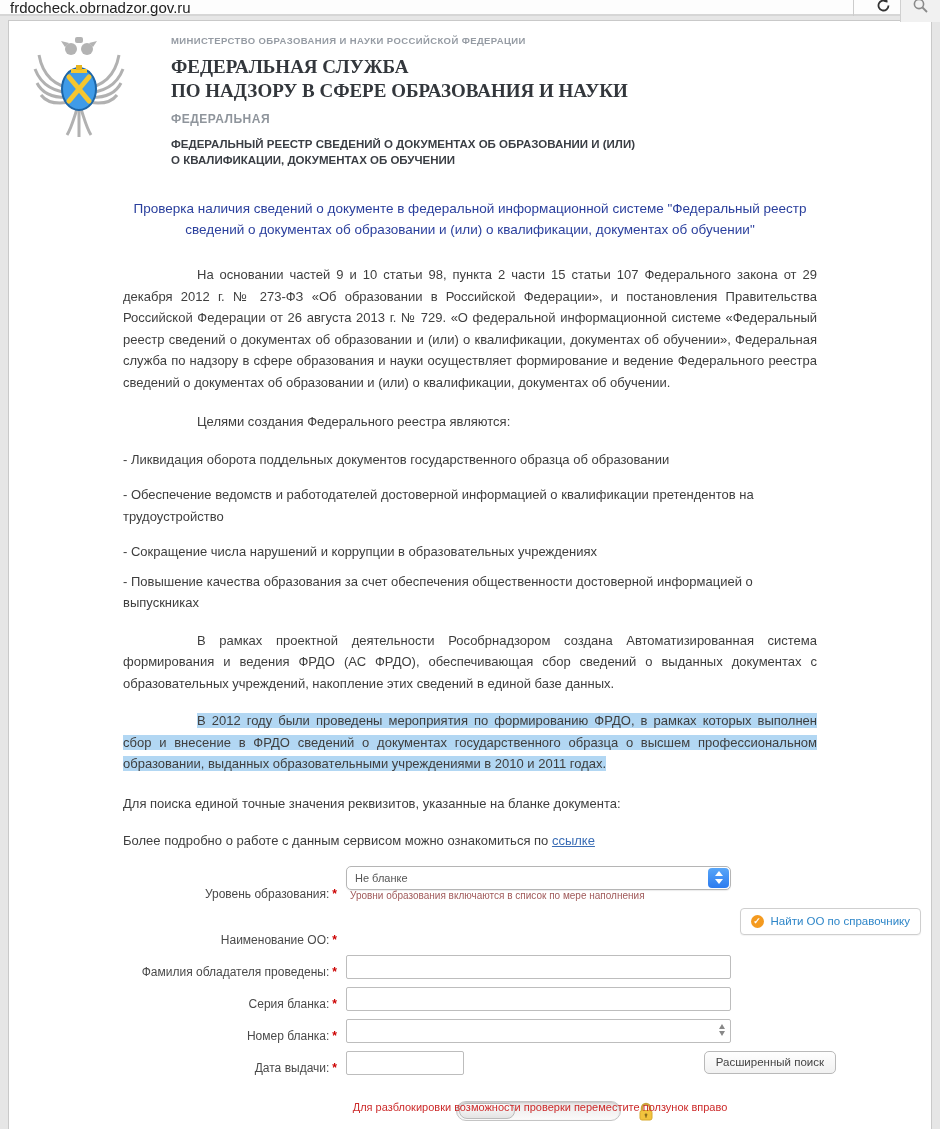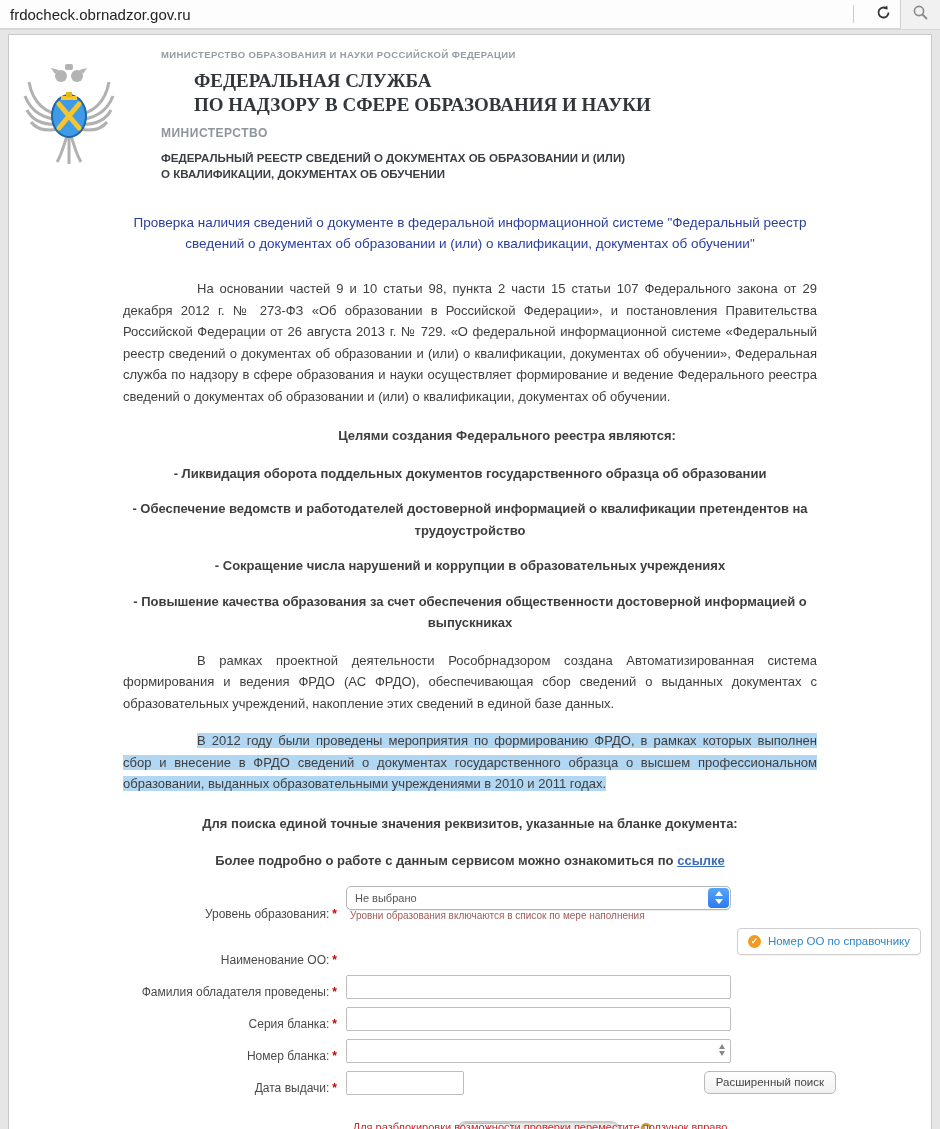--- a/index.html
+++ b/index.html
@@ -1,45 +1,45 @@
 <!DOCTYPE html>
 <html><head>
 <meta charset="utf-8">
 <style>
   * { margin:0; padding:0; box-sizing:border-box; }
   html,body { width:940px; }
   body { background:#e6e6e6; font-family:"Liberation Sans", sans-serif; }
 
   
-  .urlbar { height:30px; background:#fdfdfd; display:flex; align-items:center; border-bottom:2px solid #d6d6d6; }
+  .urlbar { height:16px; background:#fdfdfd; display:flex; align-items:center; border-bottom:2px solid #d6d6d6; }
   .url-text { flex:1; padding-left:10px; font-size:15px; color:#222; }
   .urlbar-sep { width:1px; height:18px; background:#ccc; margin-right:12px; }
   .reload-btn { width:34px; display:flex; justify-content:center; cursor:pointer; }
   .search-box { width:40px; height:30px; border-left:1px solid #d0d0d0; background:#f1f1f1; display:flex; align-items:center; justify-content:center; }
 
   
   .page { background:#fff; border:1px solid #c9c9c9; margin:4px 8px 0; padding-bottom:26px; }
 
   
-  .hdr { display:flex; padding:10px 10px 4px;align-items:center; }
+  .hdr { display:flex; padding:10px 20px 4px; }
   .logo { width:100px; height:112px; flex:0 0 100px; display:flex; justify-content:center; }
   .hdr-text { padding-left:42px; padding-top:4px; }
   .hdr-ministry { font-size:9.5px; font-weight:bold; color:#959ba3; letter-spacing:.4px; margin-bottom:9px; }
-  .hdr-service { font-family:"Liberation Serif", serif; font-size:19px; font-weight:bold; color:#33373c; line-height:24px;margin-left:33px; }
+  .hdr-service { font-family:"Liberation Serif", serif; font-size:19px; font-weight:bold; color:#33373c; line-height:24px; }
   .hdr-short { font-size:12px; font-weight:bold; color:#8f959c; letter-spacing:.5px; margin:9px 0 10px; }
   .hdr-registry { font-size:11.5px; font-weight:bold; color:#3a3e44; line-height:16px; }
 
   
   .title { width:680px; margin:26px auto 0; text-align:center; color:#2a3f9d; font-weight:normal; font-size:13.5px; line-height:21px; }
 
   
   .paras { padding:0 114px; margin-top:24px; }
   .para { font-size:13px; line-height:21.5px; color:#3e3e3e; text-align:justify; margin-bottom:14px; }
   .indent { text-indent:74px; }
-  .goal { text-align:center; margin-bottom:11px;font-weight:bold; }
+  .goal { text-align:left; margin-bottom:11px; }
   .hl { background:#b2d7f3; }
   .link { color:#3b6db5; text-decoration:underline; cursor:pointer; }
 
   
   .form-area { padding:0 10px; margin-top:14px; }
   .frow { display:flex; align-items:flex-end; position:relative; margin-bottom:8px; }
   .flabel { width:318px; text-align:right; font-size:12px; color:#4a4a4a; padding-top:5px; }
   .req { color:#cc0000; font-weight:bold; margin-left:3px; }
   .fctrl { width:385px; margin-left:9px; position:relative; }
   .tinput { width:385px; height:24px; border:1px solid #bdbdbd; border-radius:2px; background:#fff; font-size:12px; padding:0 6px; color:#333; }
@@ -121,63 +121,63 @@
             <line x1="58" y1="46" x2="38" y2="70"></line>
         </g>
         <rect x="40" y="38" width="16" height="4" fill="#f6c62e"></rect>
         <rect x="45" y="34" width="6" height="5" fill="#e8b51f"></rect>
       </svg>
     </div>
     <div class="hdr-text">
       <div class="hdr-ministry">МИНИСТЕРСТВО ОБРАЗОВАНИЯ И НАУКИ РОССИЙСКОЙ ФЕДЕРАЦИИ</div>
       <div class="hdr-service">ФЕДЕРАЛЬНАЯ СЛУЖБА</div>
       <div class="hdr-service">ПО НАДЗОРУ В СФЕРЕ ОБРАЗОВАНИЯ И НАУКИ</div>
-      <div class="hdr-short">МИНИСТЕРСТВО</div>
+      <div class="hdr-short">ФЕДЕРАЛЬНАЯ</div>
       <div class="hdr-registry">ФЕДЕРАЛЬНЫЙ РЕЕСТР СВЕДЕНИЙ О ДОКУМЕНТАХ ОБ ОБРАЗОВАНИИ И (ИЛИ)</div>
       <div class="hdr-registry">О КВАЛИФИКАЦИИ, ДОКУМЕНТАХ ОБ ОБУЧЕНИИ</div>
     </div>
   </div>
 
   <div class="title">Проверка наличия сведений о документе в федеральной информационной системе "Федеральный реестр сведений о документах об образовании и (или) о квалификации, документах об обучении"</div>
 
   <div class="paras">
     <p class="para indent" style="margin-bottom:18px;">На основании частей 9 и 10 статьи 98, пункта 2 части 15 статьи 107 Федерального закона от 29 декабря 2012 г. № 273-ФЗ «Об образовании в Российской Федерации», и постановления Правительства Российской Федерации от 26 августа 2013 г. № 729. «О федеральной информационной системе «Федеральный реестр сведений о документах об образовании и (или) о квалификации, документах об обучении», Федеральная служба по надзору в сфере образования и науки осуществляет формирование и ведение Федерального реестра сведений о документах об образовании и (или) о квалификации, документах об обучении.</p>
     <p class="para indent goal" style="margin-bottom:16px;">Целями создания Федерального реестра являются:</p>
     <p class="para goal" style="margin-bottom:14px;">- Ликвидация оборота поддельных документов государственного образца об образовании</p>
     <p class="para goal" style="margin-bottom:14px;">- Обеспечение ведомств и работодателей достоверной информацией о квалификации претендентов на трудоустройство</p>
-    <p class="para goal" style="margin-bottom:14px;">- Сокращение числа нарушений и коррупции в образовательных учреждениях</p>
+    <p class="para goal" style="margin-bottom:8px;">- Сокращение числа нарушений и коррупции в образовательных учреждениях</p>
     <p class="para goal" style="margin-bottom:16px;">- Повышение качества образования за счет обеспечения общественности достоверной информацией о выпускниках</p>
     <p class="para indent" style="margin-bottom:16px;">В рамках проектной деятельности Рособрнадзором создана Автоматизированная система формирования и ведения ФРДО (АС ФРДО), обеспечивающая сбор сведений о выданных документах с образовательных учреждений, накопление этих сведений в единой базе данных.</p>
     <p class="para indent" style="margin-bottom:18px;"><span class="hl">В 2012 году были проведены мероприятия по формированию ФРДО, в рамках которых выполнен сбор и внесение в ФРДО сведений о документах государственного образца о высшем профессиональном образовании, выданных образовательными учреждениями в 2010 и 2011 годах.</span></p>
     <p class="para goal" style="margin-bottom:16px;">Для поиска единой точные значения реквизитов, указанные на бланке документа:</p>
     <p class="para goal"><span>Более подробно о работе с данным сервисом можно ознакомиться по</span> <a class="link">ссылке</a></p>
   </div>
 
   <div class="form-area">
 
     <div class="frow">
       <div class="flabel"><span>Уровень образования:</span><span class="req">*</span></div>
       <div class="fctrl">
         <div class="sel">
-          <span>Не выбрано</span>
+          <span>Не бланке</span>
           <span class="sel-btn">
               <span class="chev-up"></span>
               <span class="chev-dn"></span>
             </span>
         </div>
         <div class="fhint">Уровни образования включаются в список по мере наполнения</div>
       </div>
     </div>
 
     <div class="frow" style="margin-top:14px; height:32px;">
       <div class="flabel"><span>Наименование ОО:</span><span class="req">*</span></div>
       <div class="fctrl"></div>
       <div class="btn-find">
         <span class="icirc">✓</span>
-        <span>Номер ОО по справочнику</span>
+        <span>Найти ОО по справочнику</span>
       </div>
     </div>
 
     <div class="frow">
       <div class="flabel"><span>Фамилия обладателя проведены:</span><span class="req">*</span></div>
       <div class="fctrl"><input class="tinput" type="text" placeholder="" style=""></div>
     </div>
 
     <div class="frow">
       <div class="flabel"><span>Серия бланка:</span><span class="req">*</span></div>

